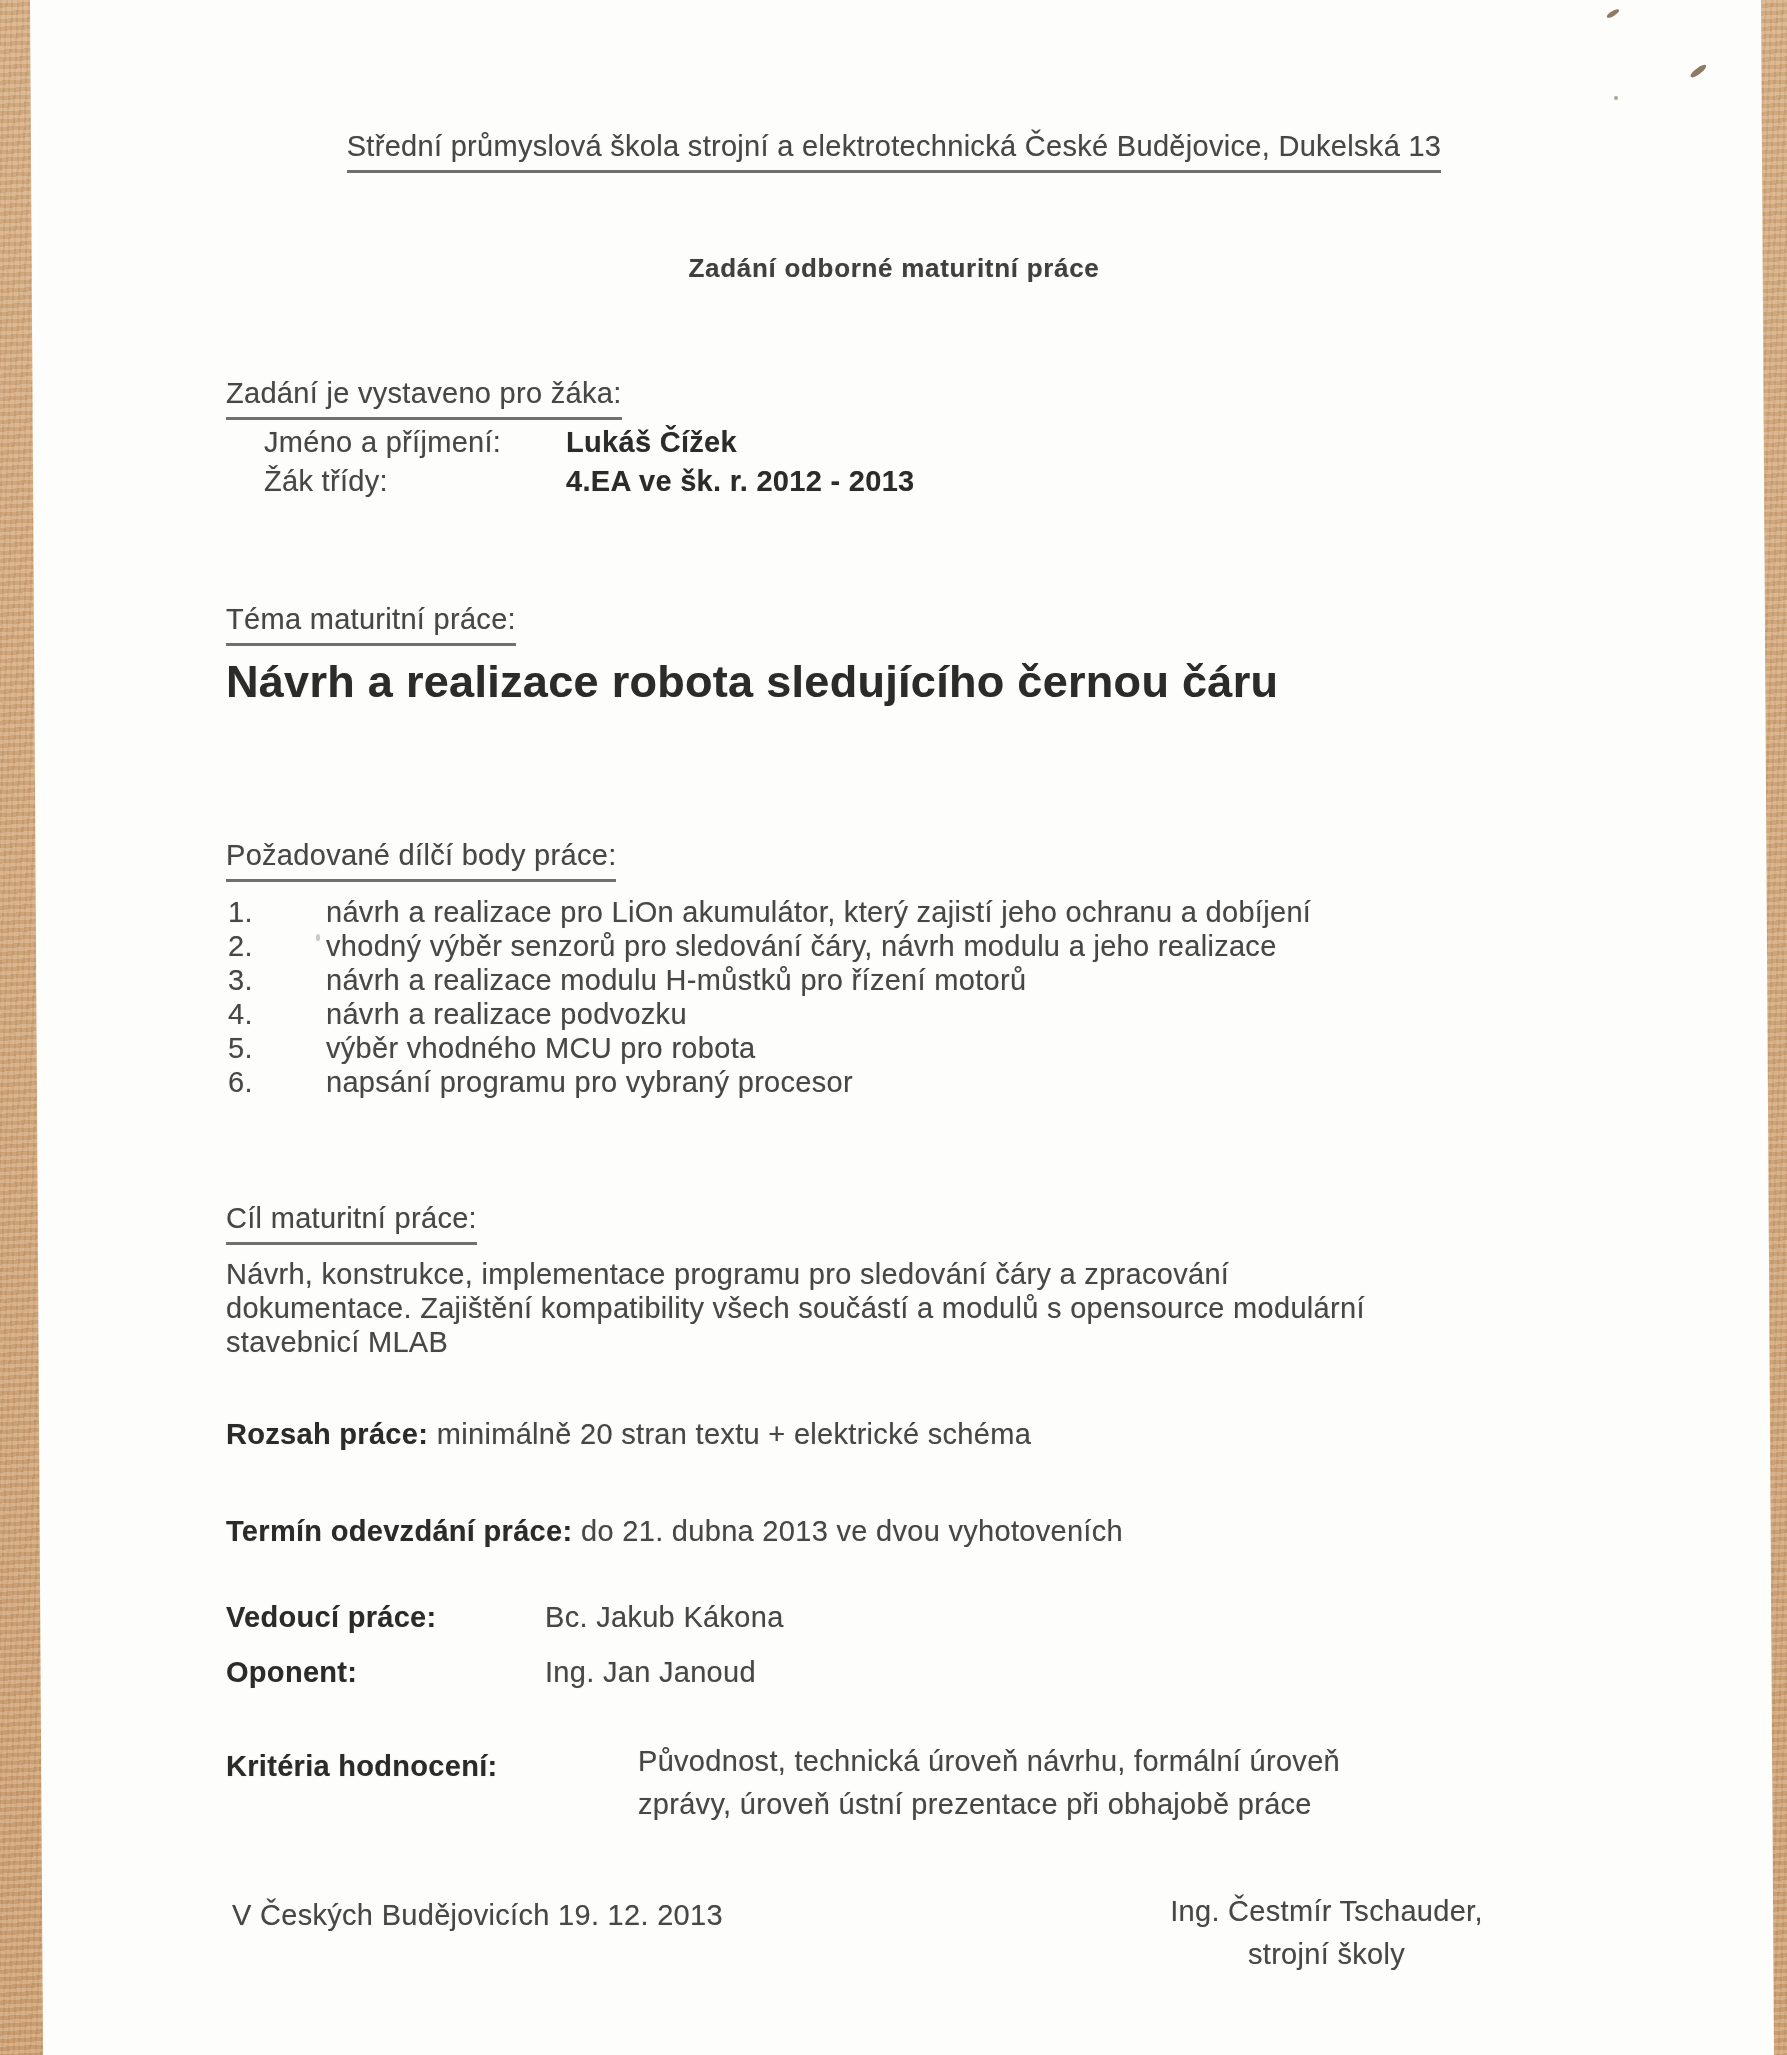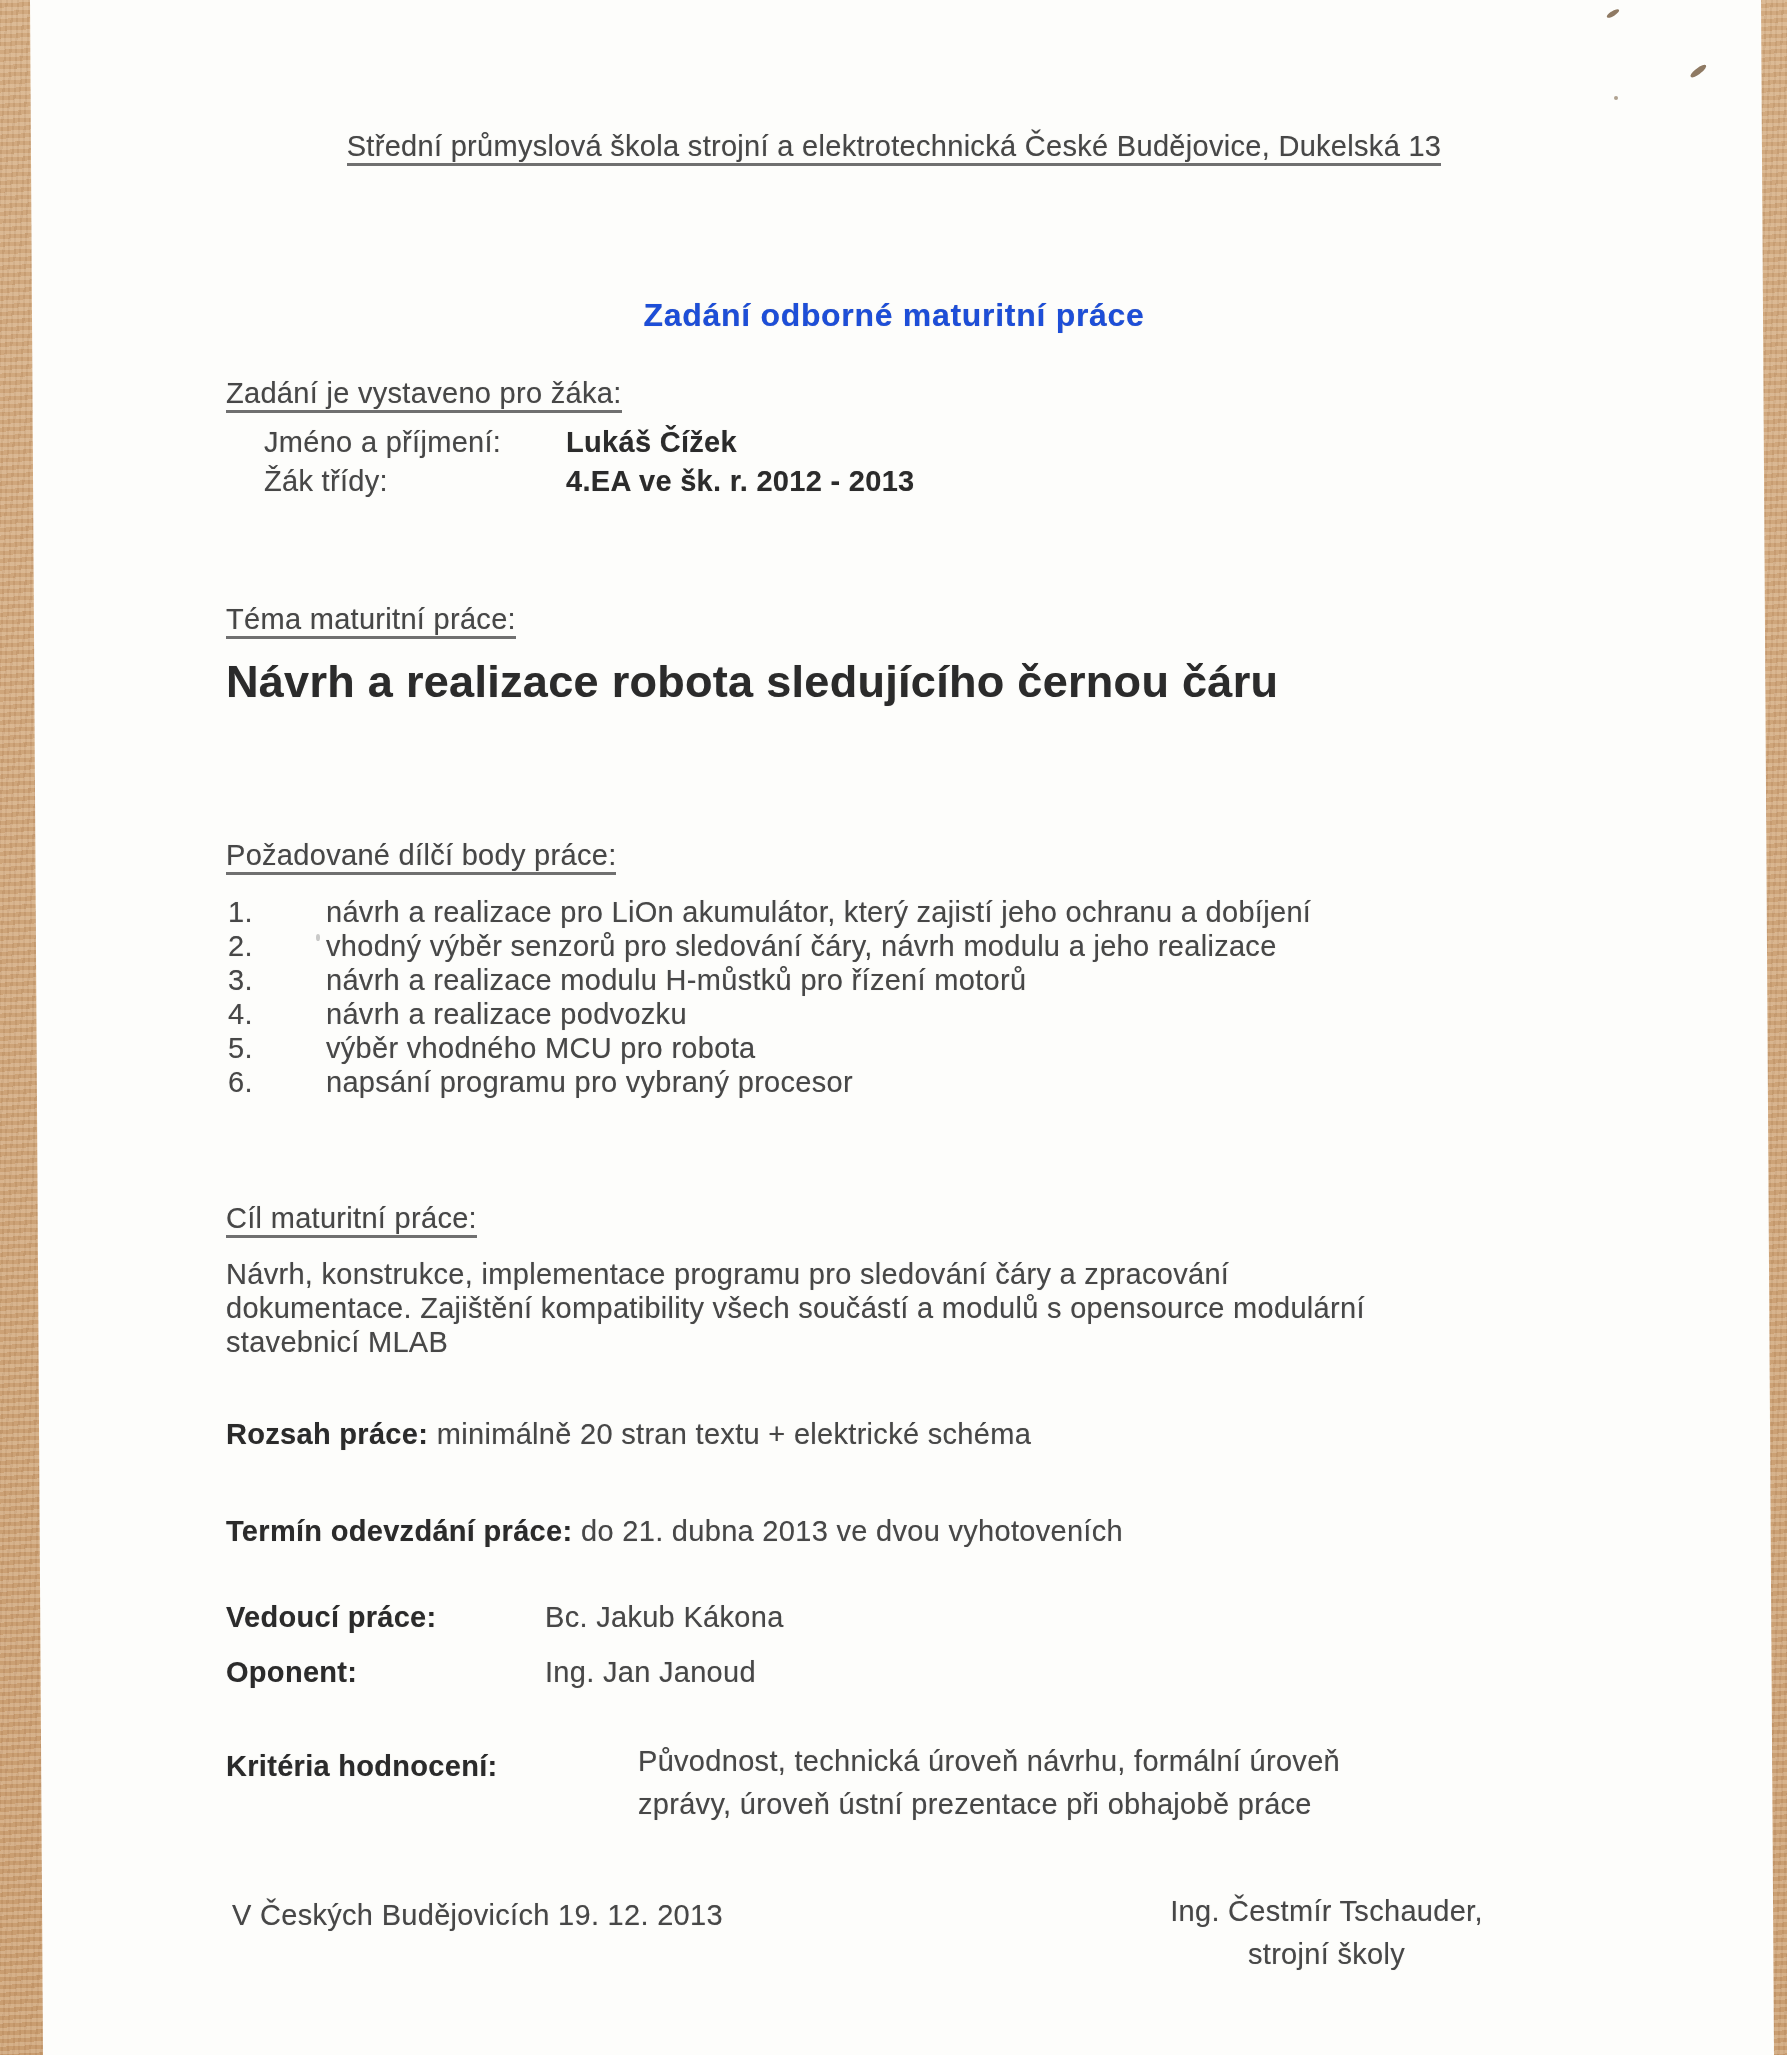--- a/index.html
+++ b/index.html
@@ -12,23 +12,23 @@
       repeating-linear-gradient(92deg, rgba(148,98,54,0.16) 0 2.1px, rgba(0,0,0,0) 2.1px 5.6px),
       linear-gradient(180deg,#d2aa80 0%,#c99d70 100%);
   }
   .paper{
     position:absolute;inset:0;background:#fdfdfb;
     clip-path:polygon(30px 0, 1761px 0, 1774px 2056px, 43px 2056px);
   }
   .t{position:absolute;color:#474747;font-size:29px;letter-spacing:0.3px;
      text-shadow:0 0 0.7px rgba(110,110,110,0.55);white-space:nowrap;}
   .b{font-weight:bold;color:#2b2b2b;}
-  .u{border-bottom:3.5px solid rgba(80,80,80,0.82);display:inline-block;}
+  .u{border-bottom:3.5px solid rgba(80,80,80,0.82);padding-bottom:7px;display:inline-block;}
   .center{left:0;right:0;text-align:center;}
-  .doc-title{font-size:32px;font-weight:bold;color:#1d4ed8;letter-spacing:0.7px;margin-top:44px;}
+  .doc-title{font-size:26px;font-weight:bold;color:#404040;letter-spacing:0.7px;}
   .topic-title{font-size:45px;font-weight:bold;color:#2b2b2b;letter-spacing:0.3px;}
   .row .lbl{display:inline-block;}
   .student-row .lbl{width:302px;}
   .person-row .lbl{width:319px;}
   .req-row{line-height:34px;}
   .req-num{display:inline-block;width:98px;}
   .goal-lines{line-height:34px;}
   .criteria-lines{line-height:43px;}
   .signature{width:475px;text-align:center;line-height:43px;}
   .val-gap{margin-left:0.30em;text-align:right;}

